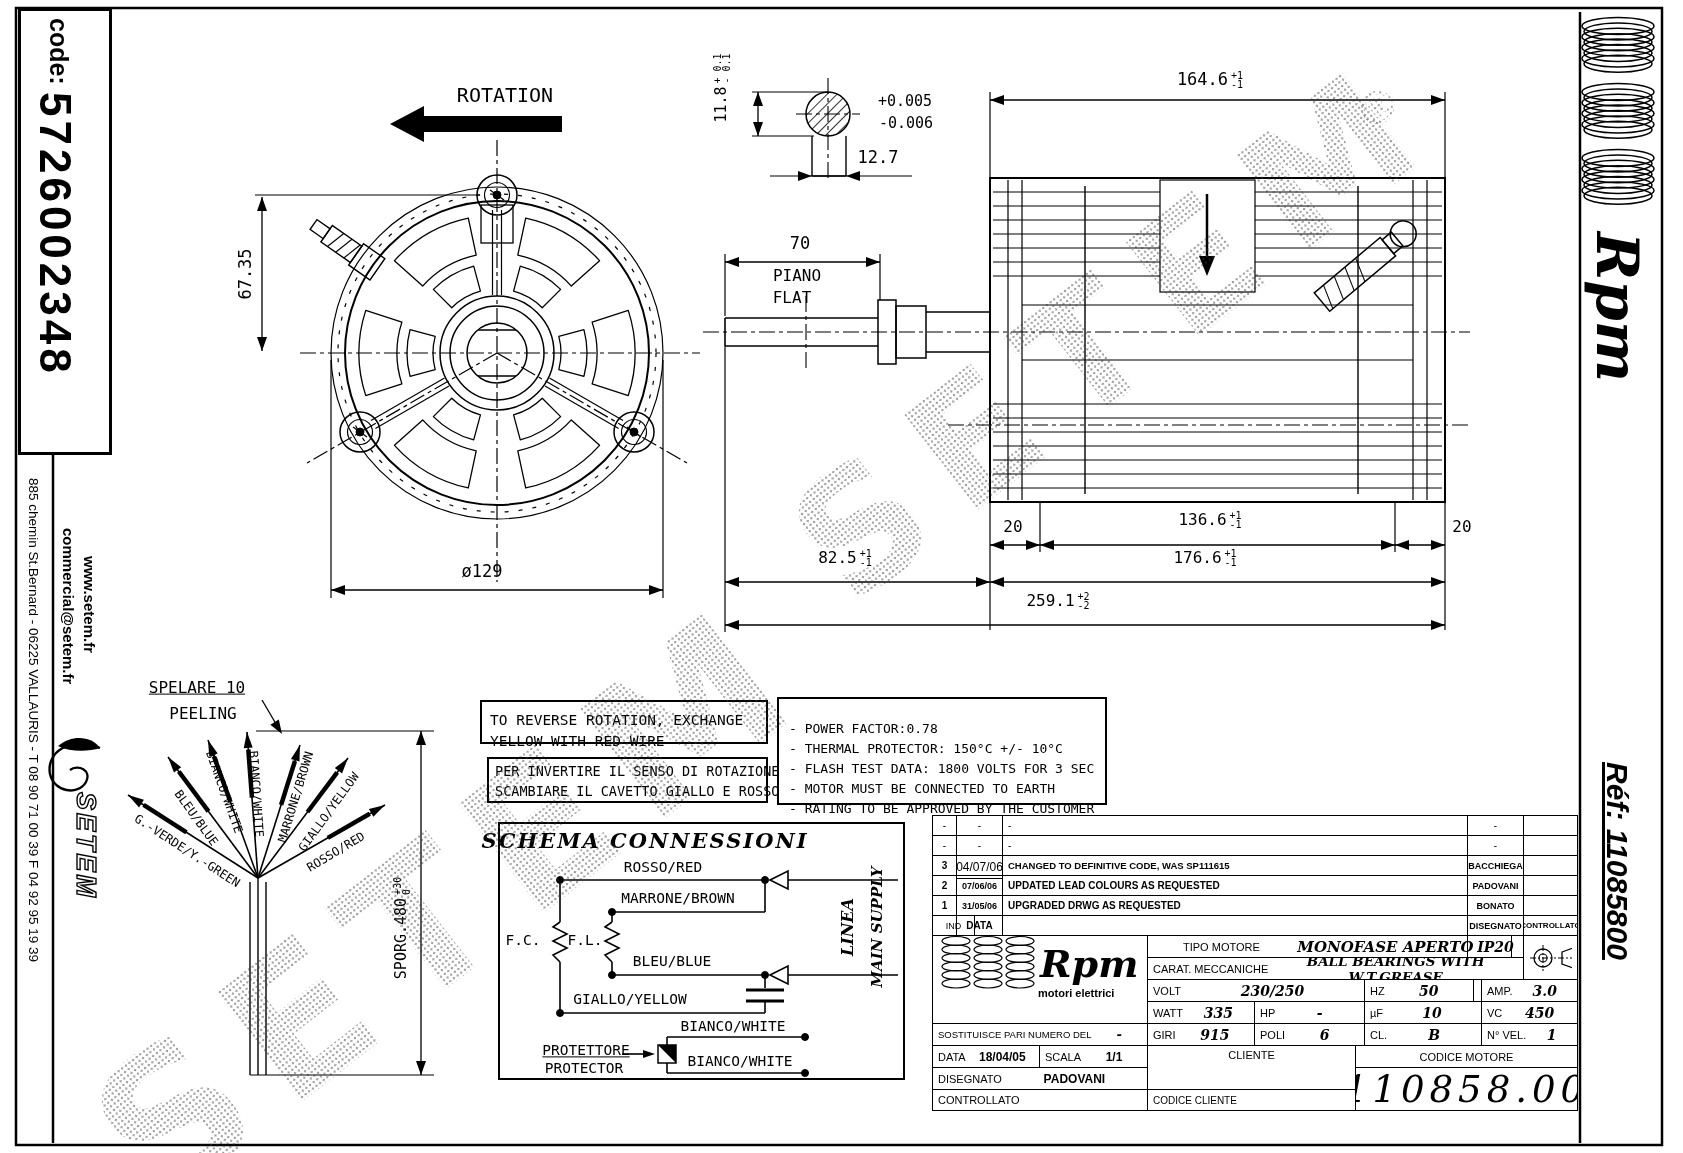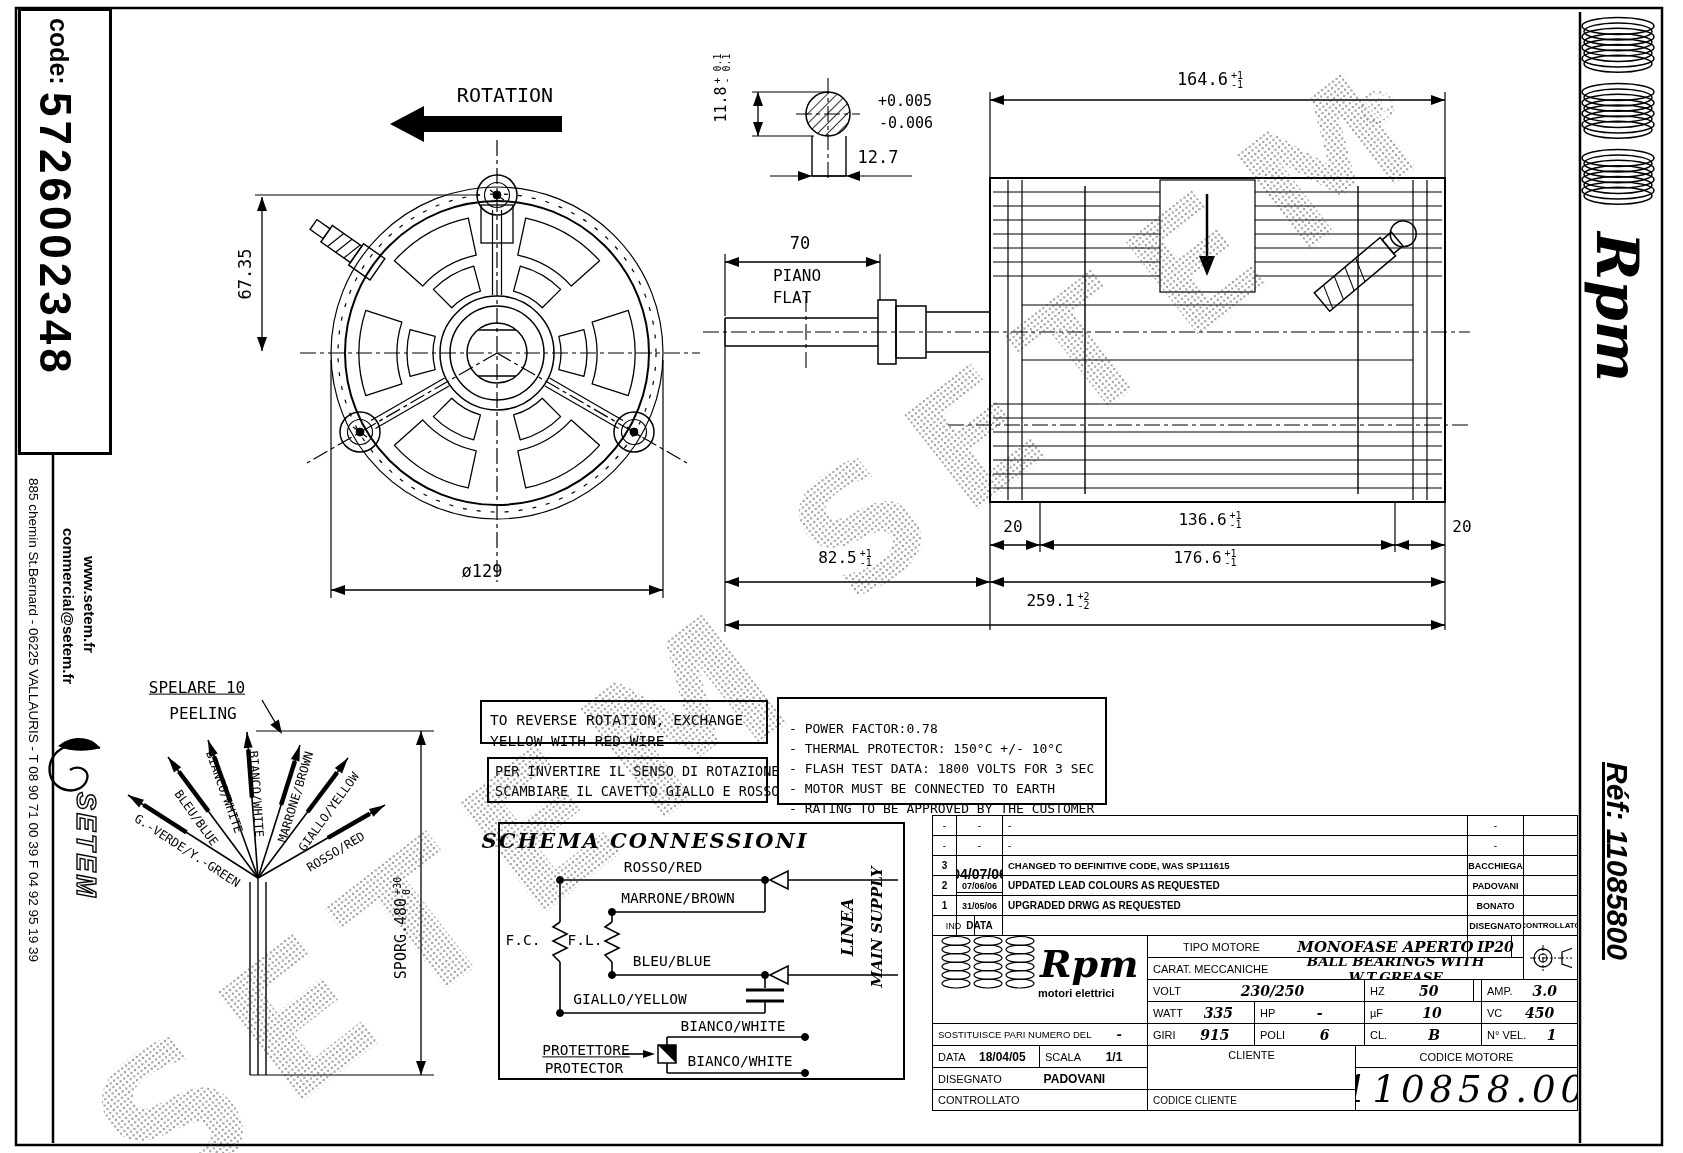--- a/index.html
+++ b/index.html
@@ -451,21 +451,21 @@
     <div class="cell rev center" style="left:535px;top:0px;width:57px;height:21px">-</div>
     <div class="cell rev center" style="left:591px;top:0px;width:55px;height:21px"></div>
 
     <div class="cell rev center" style="left:0px;top:20px;width:25px;height:21px">-</div>
     <div class="cell rev center" style="left:24px;top:20px;width:47px;height:21px">-</div>
     <div class="cell rev" style="left:70px;top:20px;width:466px;height:21px">-</div>
     <div class="cell rev center" style="left:535px;top:20px;width:57px;height:21px">-</div>
     <div class="cell rev center" style="left:591px;top:20px;width:55px;height:21px"></div>
 
     <div class="cell rev center" style="left:0px;top:40px;width:25px;height:21px;font-weight:bold">3</div>
-    <div class="cell rev center" style="left:24px;top:40px;width:47px;height:38px;font-size:14px;font-weight:bold">04/07/06</div>
+    <div class="cell rev center" style="left:24px;top:40px;width:47px;height:24px;font-size:12px;font-weight:normal">04/07/06</div>
     <div class="cell rev" style="left:70px;top:40px;width:466px;height:21px;font-weight:bold;font-size:9.5px">CHANGED TO DEFINITIVE CODE, WAS SP111615</div>
     <div class="cell rev center" style="left:535px;top:40px;width:57px;height:21px;font-size:9px;font-weight:bold">BACCHIEGA</div>
     <div class="cell rev center" style="left:591px;top:40px;width:55px;height:21px"></div>
 
     <div class="cell rev center" style="left:0px;top:60px;width:25px;height:21px;font-weight:bold">2</div>
     <div class="cell rev center" style="left:24px;top:60px;width:47px;height:21px;font-size:9px;font-weight:bold">07/06/06</div>
     <div class="cell rev" style="left:70px;top:60px;width:466px;height:21px;font-weight:bold;font-size:10px">UPDATED LEAD COLOURS AS REQUESTED</div>
     <div class="cell rev center" style="left:535px;top:60px;width:57px;height:21px;font-size:9px;font-weight:bold">PADOVANI</div>
     <div class="cell rev center" style="left:591px;top:60px;width:55px;height:21px"></div>
 

